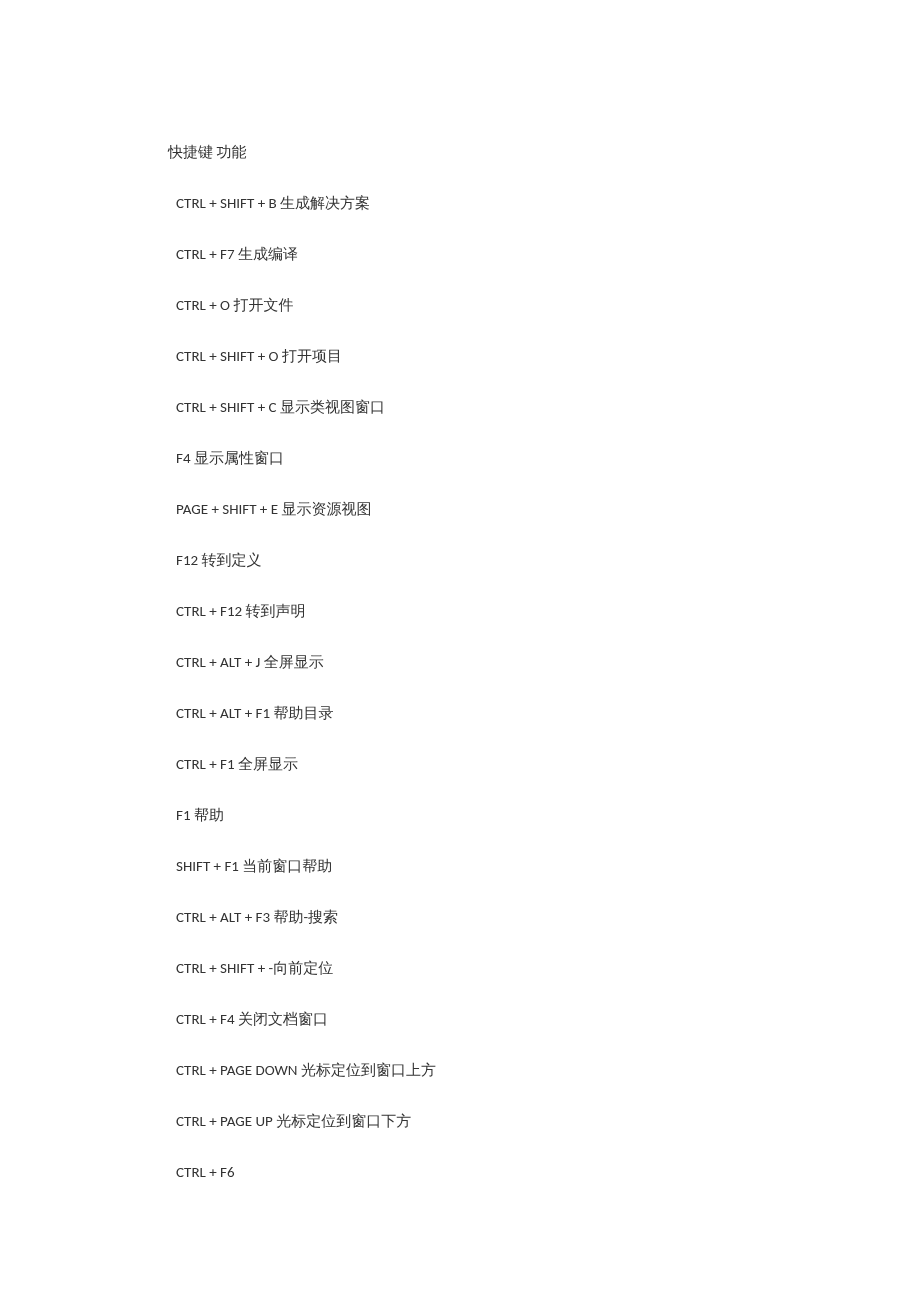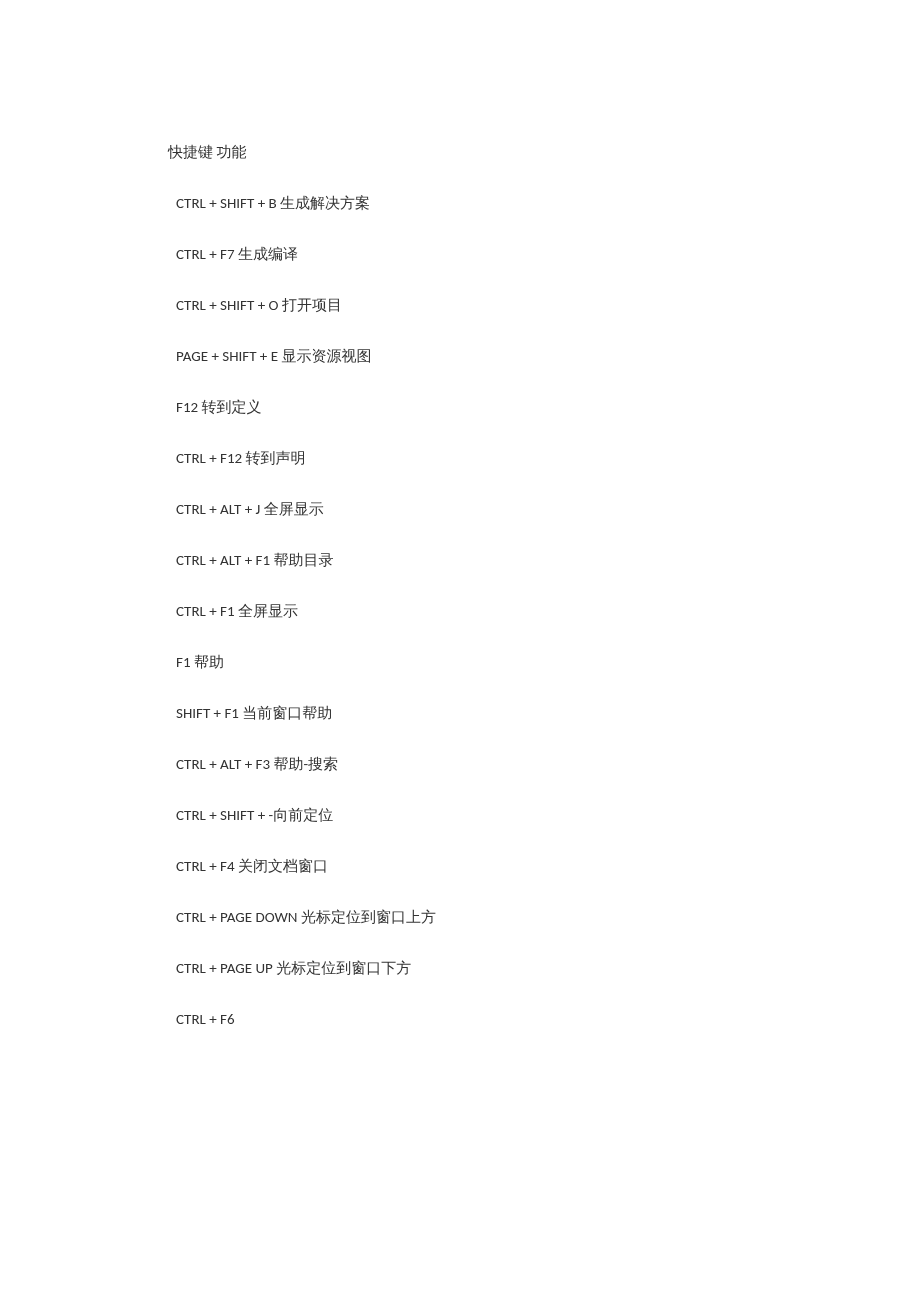--- a/index.html
+++ b/index.html
@@ -21,21 +21,24 @@
       margin-bottom: 30px;
     }
   </style>
 </head>
 <body>
 
 <div class="entry">快捷键  功能</div>
 <div id="entries-container">
     <div class="entry">CTRL + SHIFT + B 生成解决方案</div>
     <div class="entry">CTRL + F7  生成编译</div>
+    <div class="entry">CTRL + O  打开文件</div>
     <div class="entry">CTRL + SHIFT + O 打开项目</div>
+    <div class="entry">CTRL + SHIFT + C 显示类视图窗口</div>
+    <div class="entry">F4  显示属性窗口</div>
     <div class="entry">PAGE + SHIFT + E 显示资源视图</div>
     <div class="entry">F12  转到定义</div>
     <div class="entry">CTRL + F12 转到声明</div>
     <div class="entry">CTRL + ALT + J 全屏显示</div>
     <div class="entry">CTRL + ALT + F1 帮助目录</div>
     <div class="entry">CTRL + F1  全屏显示</div>
     <div class="entry">F1  帮助</div>
     <div class="entry">SHIFT + F1 当前窗口帮助</div>
     <div class="entry">CTRL + ALT + F3 帮助-搜索</div>
     <div class="entry">CTRL + SHIFT + -向前定位</div>

